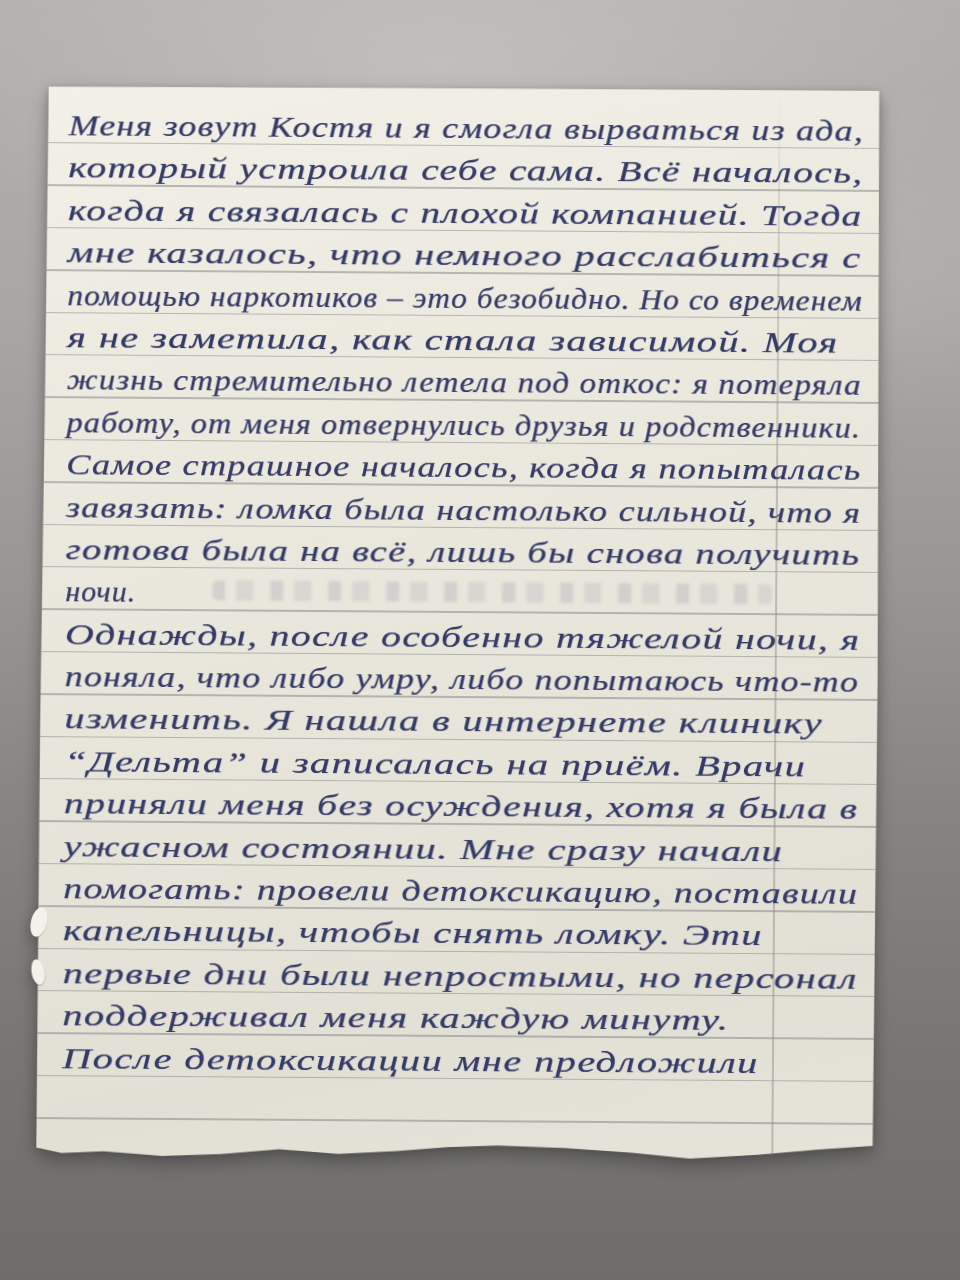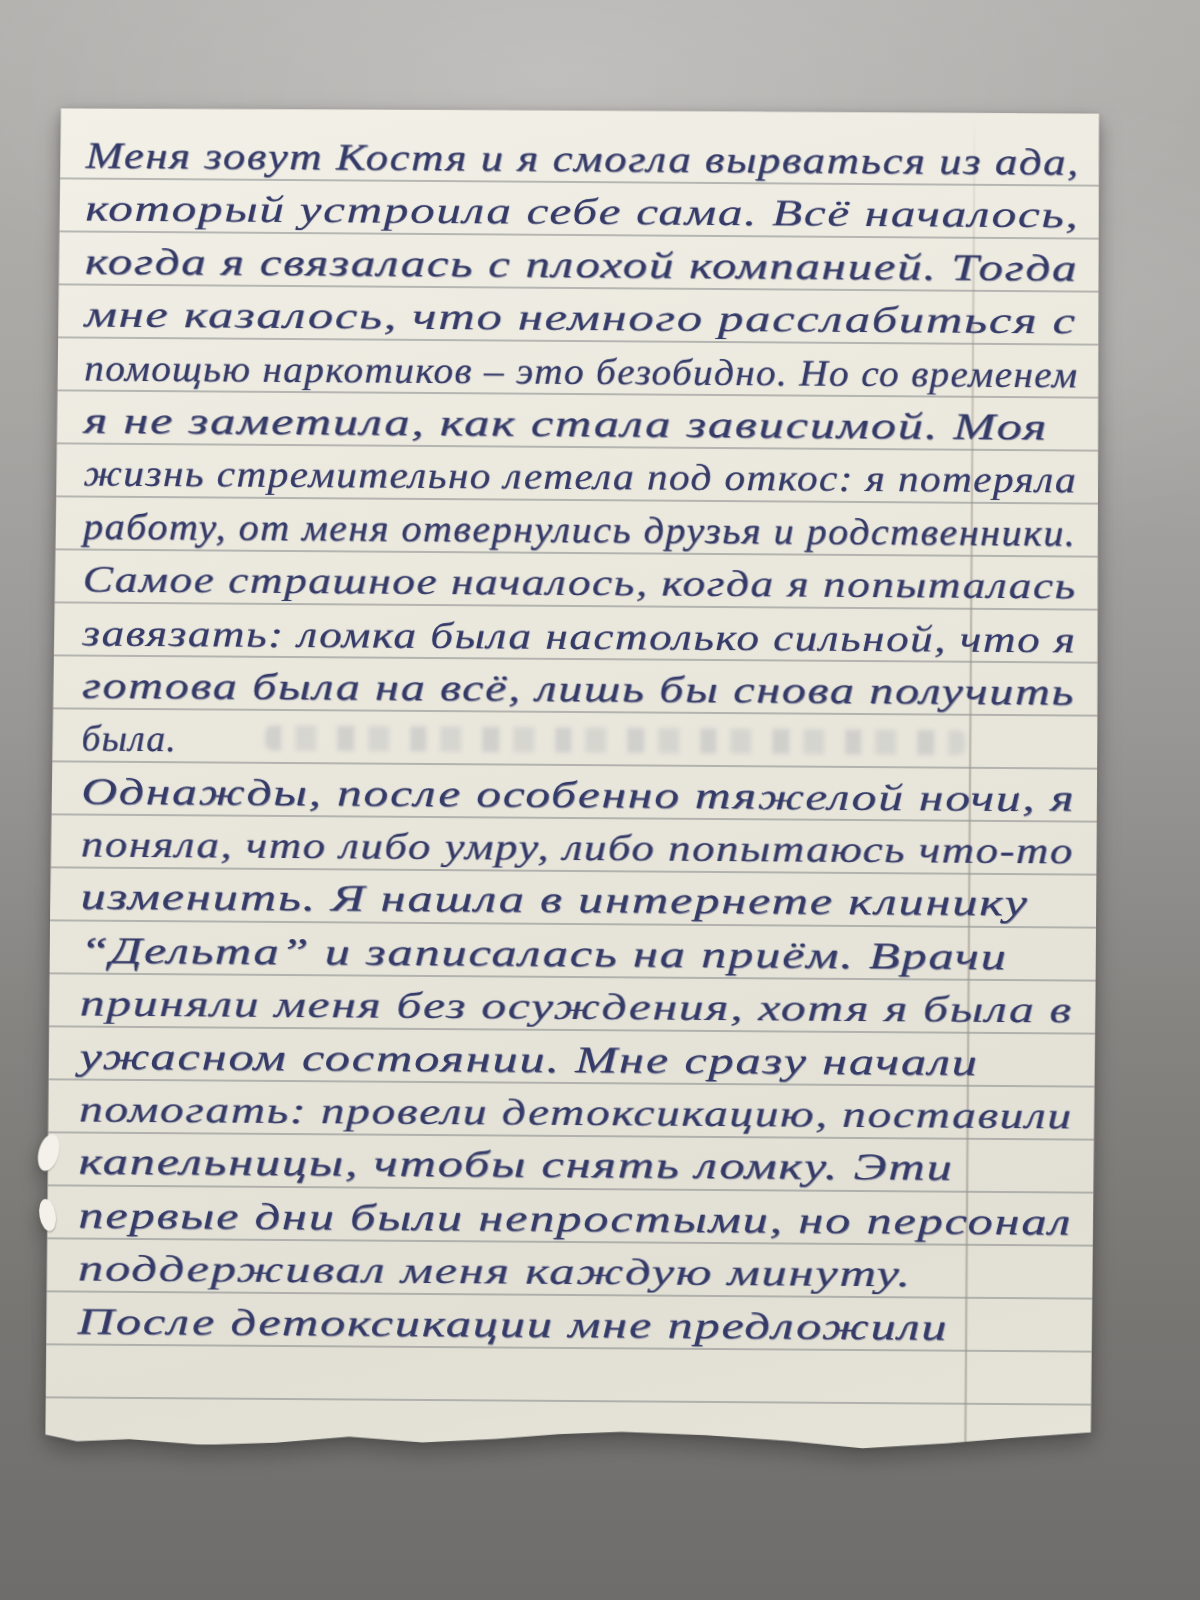--- a/index.html
+++ b/index.html
@@ -134,21 +134,21 @@
         <div class="hw-line">
           <span class="hw-text" style="transform: scaleX(1.21);">Самое страшное началось, когда я попыталась</span>
         </div>
         <div class="hw-line">
           <span class="hw-text" style="transform: scaleX(1.205);">завязать: ломка была настолько сильной, что я</span>
         </div>
         <div class="hw-line">
           <span class="hw-text" style="transform: scaleX(1.288);">готова была на всё, лишь бы снова получить</span>
         </div>
         <div class="hw-line">
-          <span class="hw-text">была.</span>
+          <span class="hw-text">ночи.</span>
         </div>
         <div class="hw-line">
           <span class="hw-text" style="transform: scaleX(1.327);">Однажды, после особенно тяжелой ночи, я</span>
         </div>
         <div class="hw-line">
           <span class="hw-text" style="transform: scaleX(1.197);">поняла, что либо умру, либо попытаюсь что-то</span>
         </div>
         <div class="hw-line">
           <span class="hw-text" style="transform: scaleX(1.35);">изменить. Я нашла в интернете клинику</span>
         </div>

